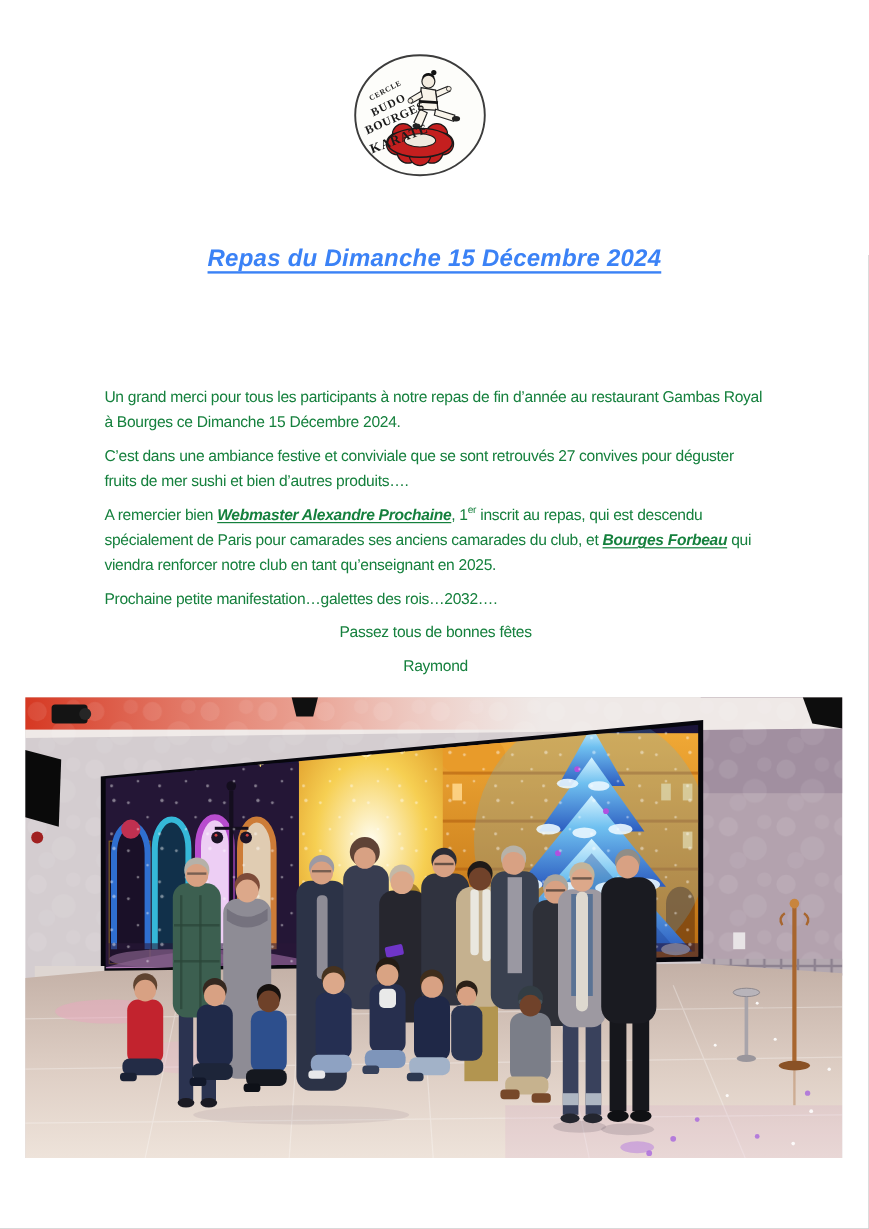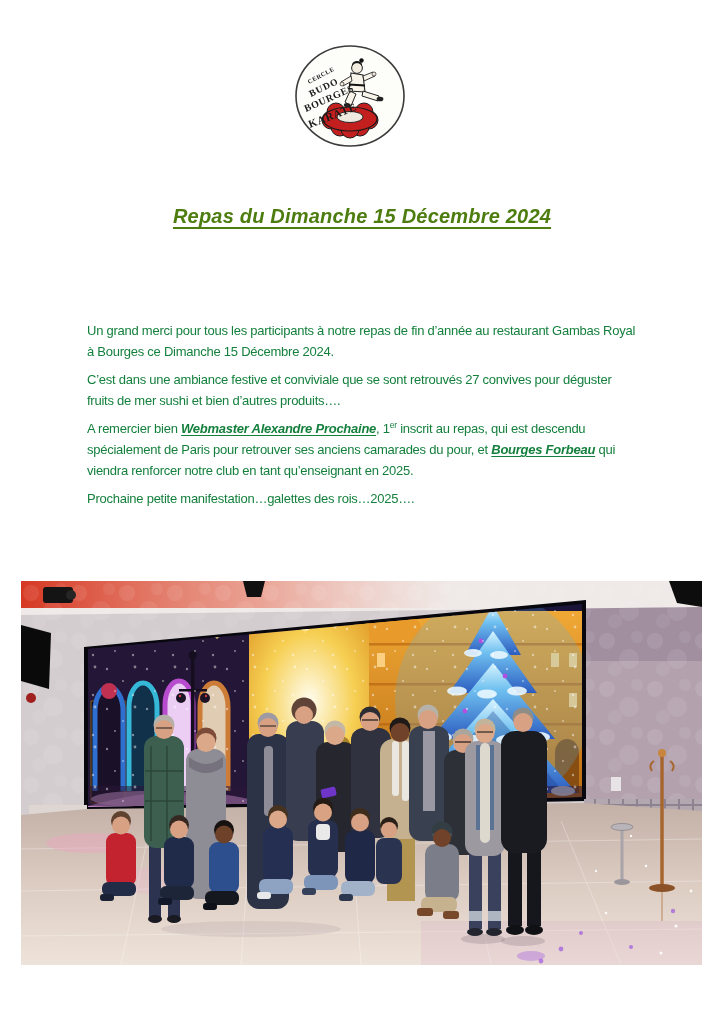--- a/index.html
+++ b/index.html
@@ -9,21 +9,21 @@
     width:724px;height:1024px;
     background:#ffffff;
     margin:0 auto;
     font-family:"Liberation Sans", sans-serif;
     color:#232323;
     overflow:hidden;
   }
   .logo{position:absolute;left:293px;top:44px;width:114px;height:106px;}
   .title-line{
     position:absolute;left:0;width:724px;text-align:center;
-    font-size:20px;font-weight:bold;font-style:italic;color:#4d7c0f;
+    font-size:20px;font-weight:bold;font-style:italic;color:#3b82f6;
     text-decoration:underline;text-decoration-thickness:1.5px;text-underline-offset:4px;
     letter-spacing:.2px;margin:0;
   }
   .title-1{top:205px;}
   .title-2{top:247px;}
   .bodytext{
     position:absolute;left:87px;top:320px;width:552px;
     font-size:13px;line-height:21px;letter-spacing:-0.25px;color:#15803d;
   }
   .bodytext p{margin:0 0 7px 0;}
@@ -74,22 +74,24 @@
         <text x="17" y="84" font-size="11" letter-spacing="0.8" transform="rotate(-21 17 84)">KARATE</text>
       </g>
     </svg>
   </div>
 
   <h1 class="title-line title-1">Repas du Dimanche 15 Décembre 2024</h1>
 
   <div class="bodytext">
     <p>Un grand merci pour tous les participants à notre repas de fin d’année au restaurant Gambas Royal à Bourges ce Dimanche 15 Décembre 2024.</p>
     <p>C’est dans une ambiance festive et conviviale que se sont retrouvés 27 convives pour déguster fruits de mer sushi et bien d’autres produits….</p>
-    <p><span>A remercier bien </span><span class="bi">Webmaster Alexandre Prochaine</span><span>, 1</span><sup>er</sup><span> inscrit au repas, qui est descendu spécialement de Paris pour retrouver ses anciens camarades du pour, et </span><span class="bi">Bourges Forbeau</span><span> qui viendra renforcer notre club en tant qu’enseignant en 2025.</span></p>
-    <p>Prochaine petite manifestation…galettes des rois…2025….</p>
+    <p><span>A remercier bien </span><span class="bi">Webmaster Alexandre Prochaine</span><span>, 1</span><sup>er</sup><span> inscrit au repas, qui est descendu spécialement de Paris pour camarades ses anciens camarades du club, et </span><span class="bi">Bourges Forbeau</span><span> qui viendra renforcer notre club en tant qu’enseignant en 2025.</span></p>
+    <p>Prochaine petite manifestation…galettes des rois…2032….</p>
+    <p class="center">Passez tous de bonnes fêtes</p>
+    <p class="center">Raymond</p>
   </div>
 
   <div class="photo">
     <svg viewBox="0 0 681 384" preserveAspectRatio="none">
       <defs>
         <linearGradient id="ceilRed" x1="0" y1="0" x2="1" y2="0">
           <stop offset="0" stop-color="#d63822"></stop>
           <stop offset="0.55" stop-color="#e88a77" stop-opacity="0.75"></stop>
           <stop offset="1" stop-color="#f0b3a6" stop-opacity="0"></stop>
         </linearGradient>

